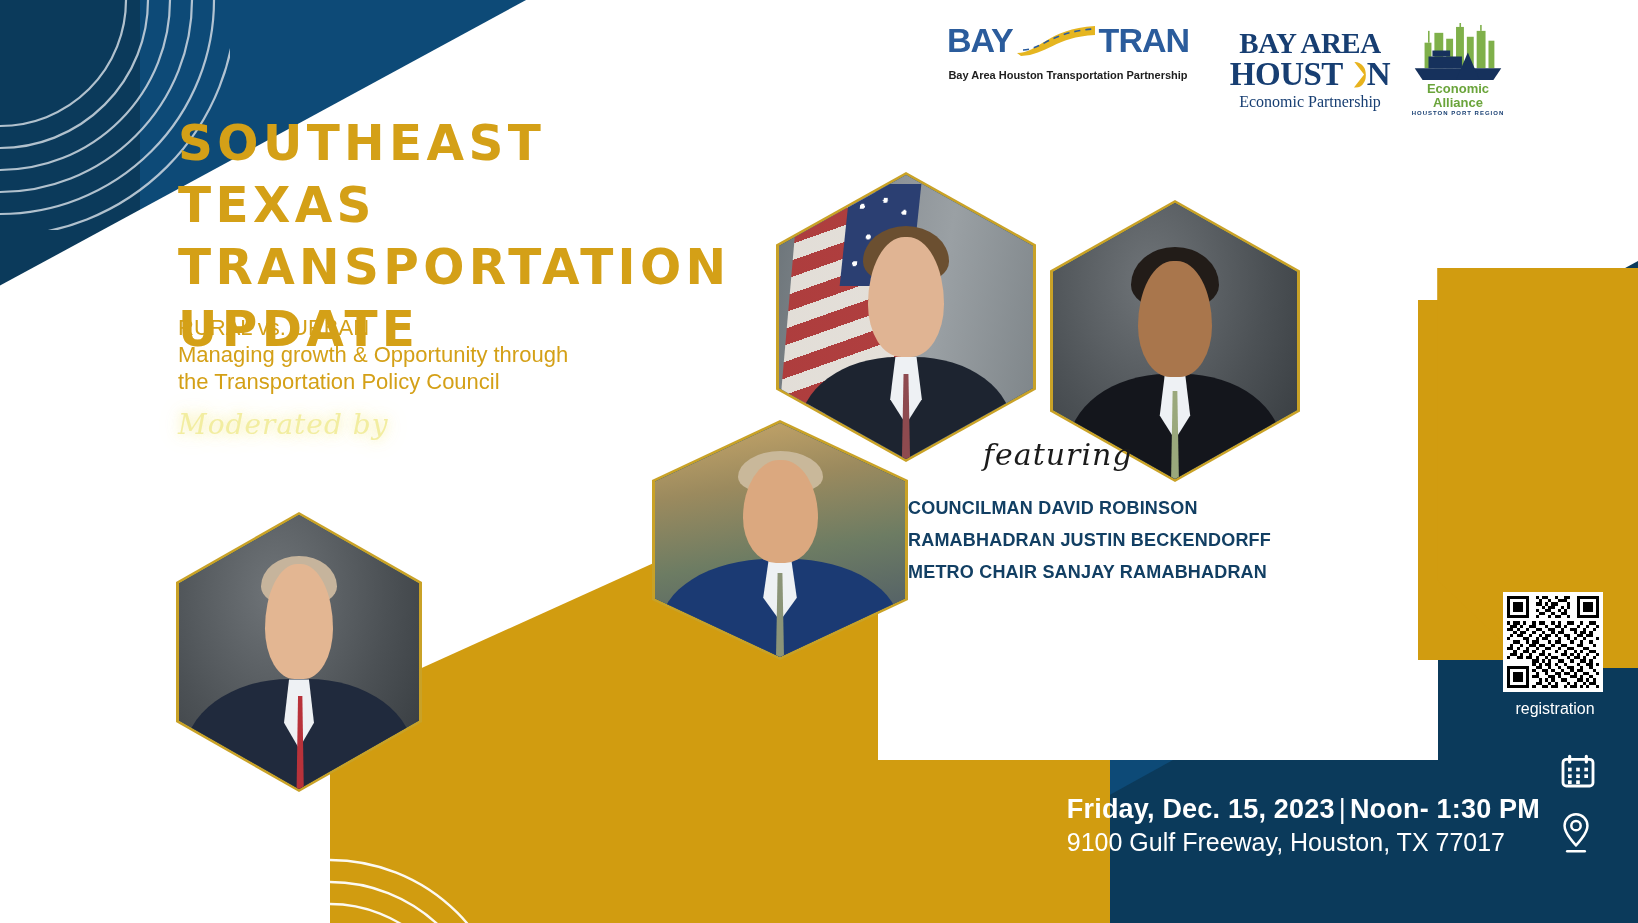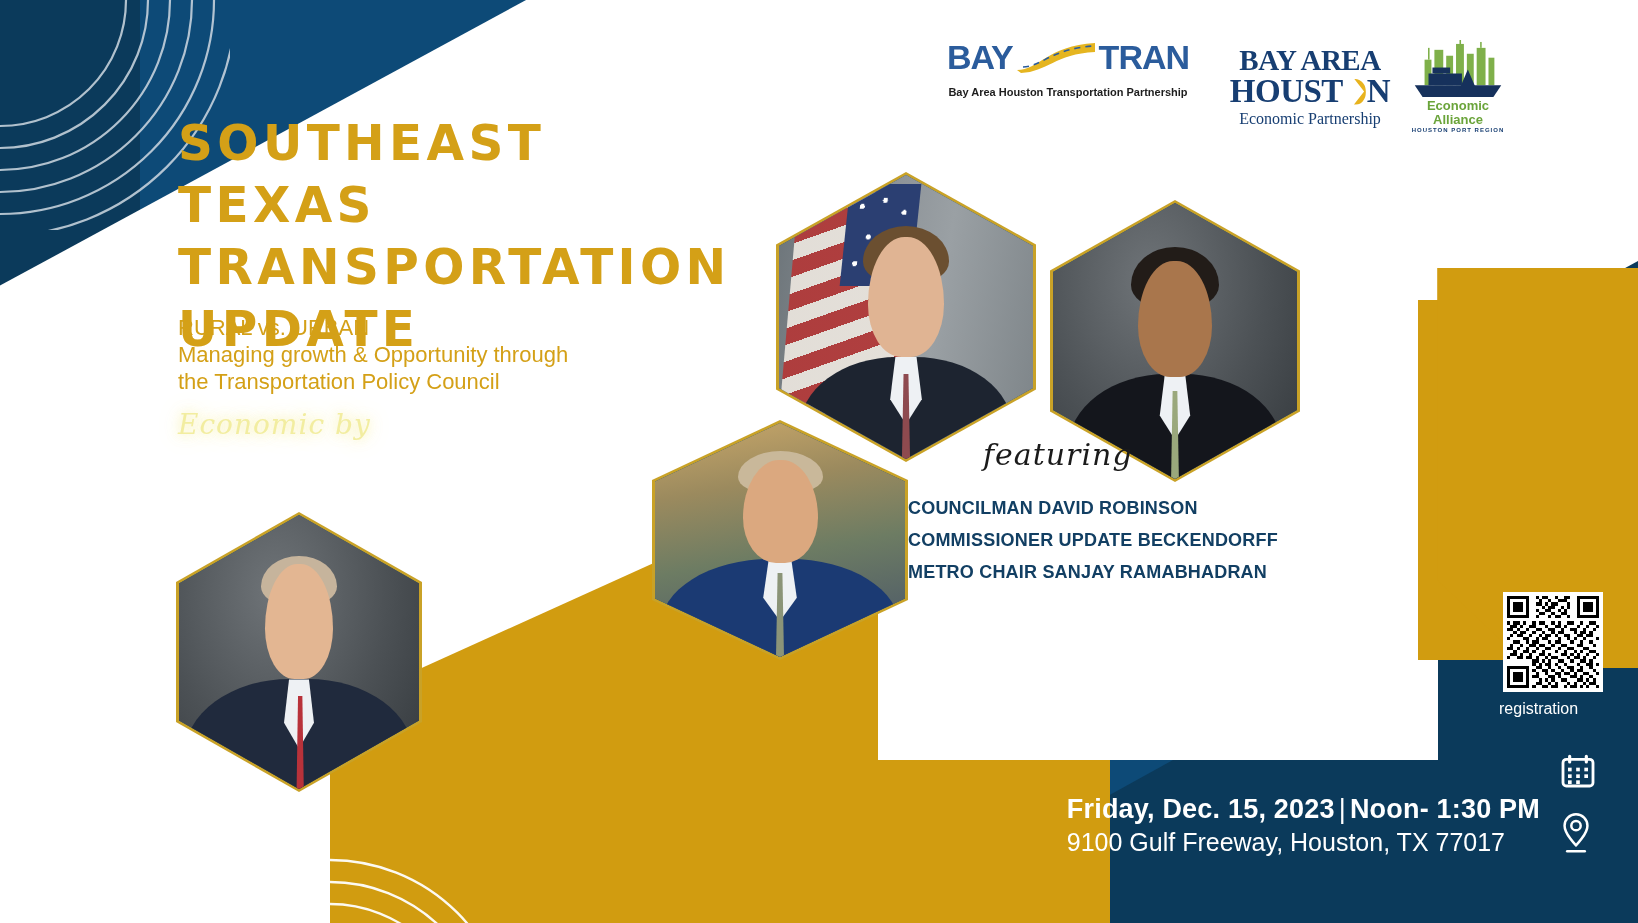--- a/index.html
+++ b/index.html
@@ -200,21 +200,21 @@
     position: absolute; left: 908px; top: 492px;
     color: #123f63;
     font-weight: 700;
     font-size: 18px;
     line-height: 32px;
     letter-spacing: 0.2px;
     white-space: nowrap;
   }
 
   
-  .logo-strip { position: absolute; left: 920px; top: 34px; display: flex; align-items: flex-start; }
+  .logo-strip { position: absolute; left: 920px; top: 17px; display: flex; align-items: flex-start; }
   .logo-card { background: #ffffff; display: flex; align-items: center; justify-content: center; }
 
   .logo-baytran { width: 296px; height: 68px; flex-direction: column; padding: 5px 8px 4px; }
   .baytran-row { display: flex; align-items: center; justify-content: center; width: 100%; }
   .baytran-word { color: #2b5c9c; font-weight: 700; font-size: 34px; letter-spacing: -1px; line-height: 34px; }
   .baytran-tag { color: #1d1d1d; font-weight: 700; font-size: 11px; margin-top: 12px; white-space: nowrap; }
 
   .logo-bahep { width: 188px; height: 105px; flex-direction: column; padding: 6px 8px; }
   .bahep-l1 { color: #173e72; font-family: "Liberation Serif", serif; font-weight: 700; font-size: 29px; line-height: 30px; letter-spacing: -0.5px; }
   .bahep-l2 { color: #173e72; font-family: "Liberation Serif", serif; font-weight: 700; font-size: 33px; line-height: 33px; letter-spacing: -0.5px; display: flex; align-items: center; }
@@ -229,21 +229,21 @@
 
   .logo-ea { width: 108px; height: 105px; flex-direction: column; padding: 6px 4px; }
   .ea-name { color: #6aa43a; font-weight: 700; font-size: 13px; line-height: 14px; text-align: center; }
   .ea-sub { color: #173e72; font-size: 6px; letter-spacing: 1px; font-weight: 700; }
 
   
   .qr-wrap { position: absolute; left: 1503px; top: 592px; }
   .qr-box { width: 100px; height: 100px; background: #fff; padding: 4px; }
   .qr-label {
     position: absolute; left: -4px; top: 108px;
-    width: 112px; 
+    width: 112px; text-align: center;
     color: #ffffff; font-size: 16px;
   }
 
   
   .details { position: absolute; right: 98px; bottom: 66px; text-align: left; color: #ffffff; }
   .detail-line1 { font-weight: 700; font-size: 27px; letter-spacing: 0.2px; white-space: nowrap; }
   .detail-line1 .sep { font-weight: 400; padding: 0 4px; }
   .detail-line2 { font-size: 25px; margin-top: 6px; white-space: nowrap; }
   .detail-line3 { font-size: 25px; margin-top: 3px; white-space: nowrap; }
   .detail-icons { position: absolute; right: 40px; bottom: 60px; }
@@ -292,21 +292,21 @@
   </div>
 
   <div class="headline">SOUTHEAST TEXAS TRANSPORTATION UPDATE</div>
 
   <div class="subhead">
     <div>RURAL vs. URBAN</div>
     <div>Managing growth &amp; Opportunity through</div>
     <div>the Transportation Policy Council</div>
   </div>
 
-  <div class="moderated-by">Economic by</div>
+  <div class="moderated-by">Moderated by</div>
   <div class="moderator-name">MAYOR KEVIN COLE</div>
 
   <div class="hex-outline" style="left:776px; top:172px; width:260px; height:290px;">
     <div class="hex-inner" style="background:#0d4a77;">
       <div class="hex-photo">
         <div class="ph-bg-flag"></div>
         <div class="flag-stripes"></div>
         <div class="flag-canton"></div>
         <div class="shoulders" style="left:8%; top:64%; width:84%; height:40%; background:#1d2430;"></div>
         <div class="shirt" style="left:24%; top:64%; width:52%; height:34%;"></div>
@@ -352,21 +352,21 @@
         <div class="tie" style="left:43%; top:66%; width:15%; height:34%; background:#b8323a;"></div>
         <div class="hair" style="left:34%; top:15%; width:32%; height:18%; background:#c6b49c;"></div>
         <div class="head" style="left:36%; top:18%; width:28%; height:42%; background:#e3b692;"></div>
       </div>
     </div>
   </div>
 
   <div class="featuring-script">featuring</div>
   <div class="feature-names">
     <div>COUNCILMAN DAVID ROBINSON</div>
-    <div>COMMISSIONER UPDATE BECKENDORFF</div>
+    <div>RAMABHADRAN JUSTIN BECKENDORFF</div>
     <div>METRO CHAIR SANJAY RAMABHADRAN</div>
   </div>
 
   <div class="logo-strip">
 
     <div class="logo-card logo-baytran">
       <div class="baytran-row">
         <span class="baytran-word">BAY</span>
         <svg width="86" height="34" viewBox="0 0 86 34">
           <path d="M4 30 C 26 30, 34 6, 82 3 L 82 12 C 42 14, 34 32, 8 33 Z" fill="#e5b520"></path>

